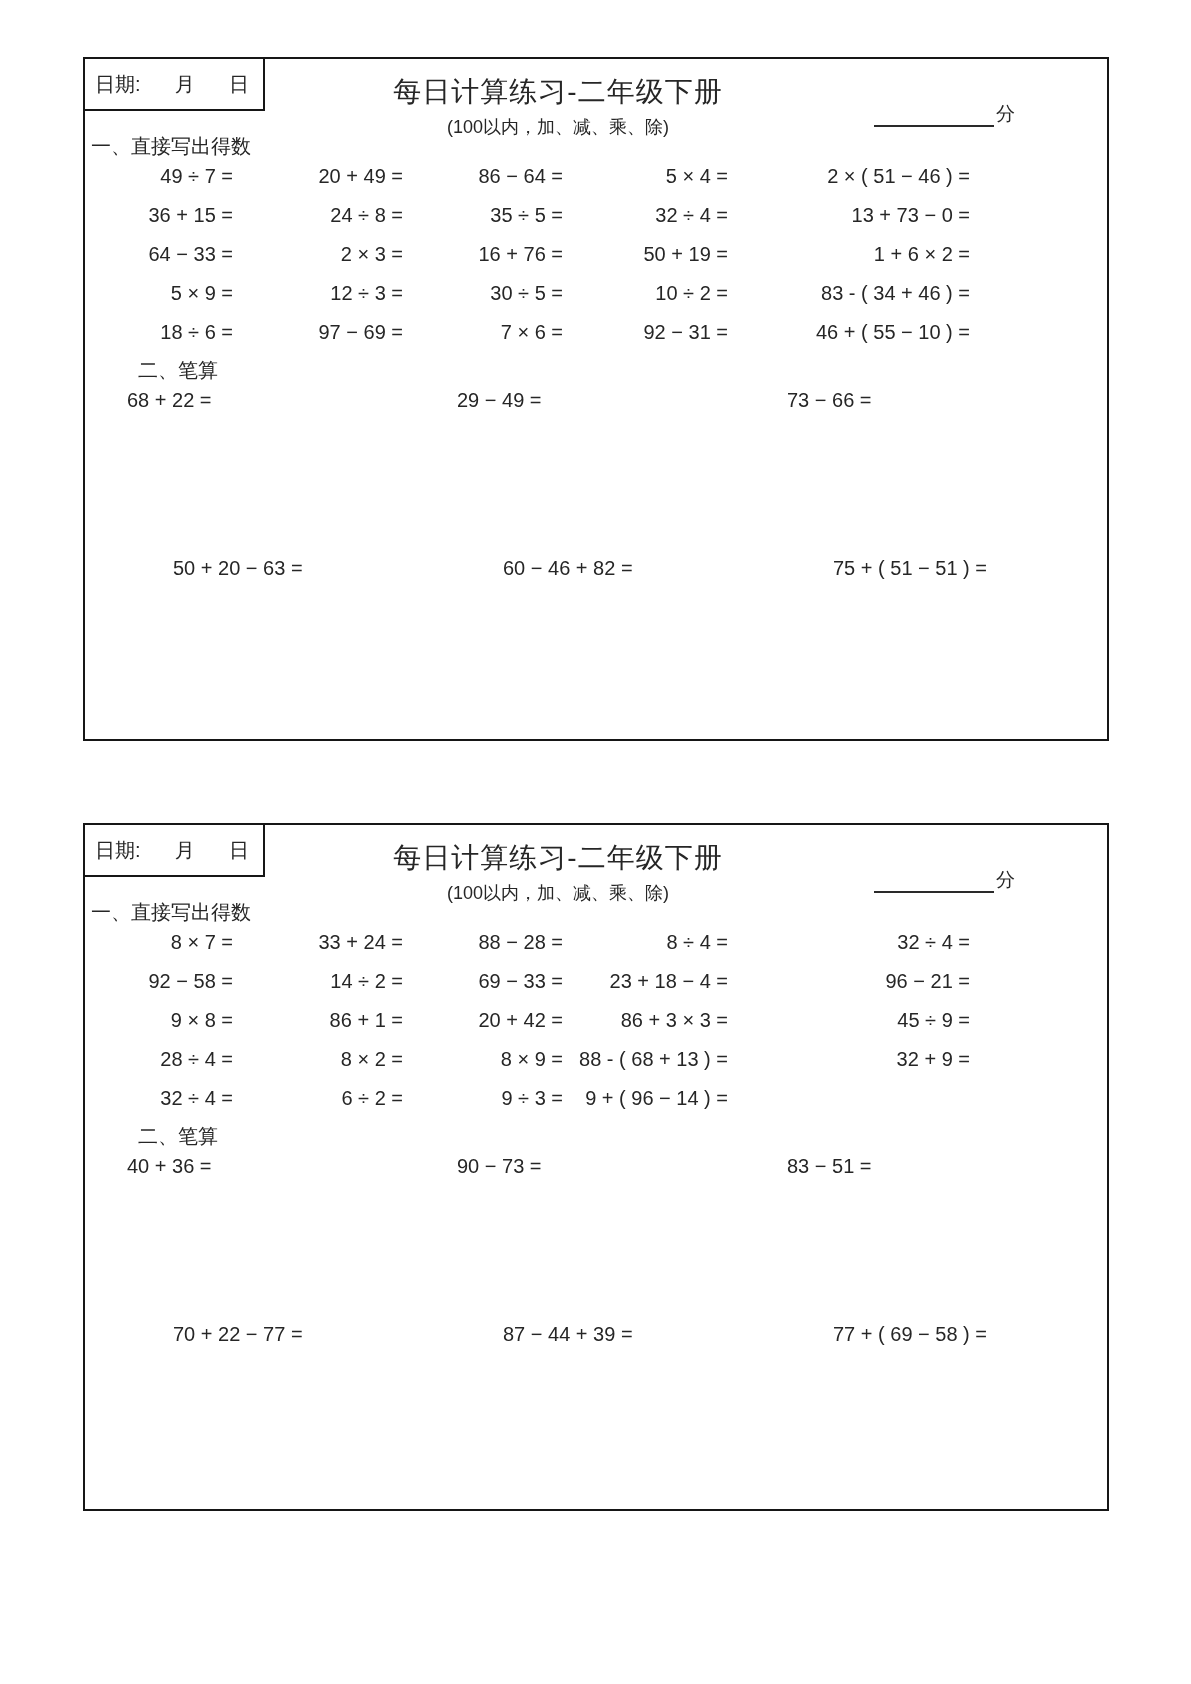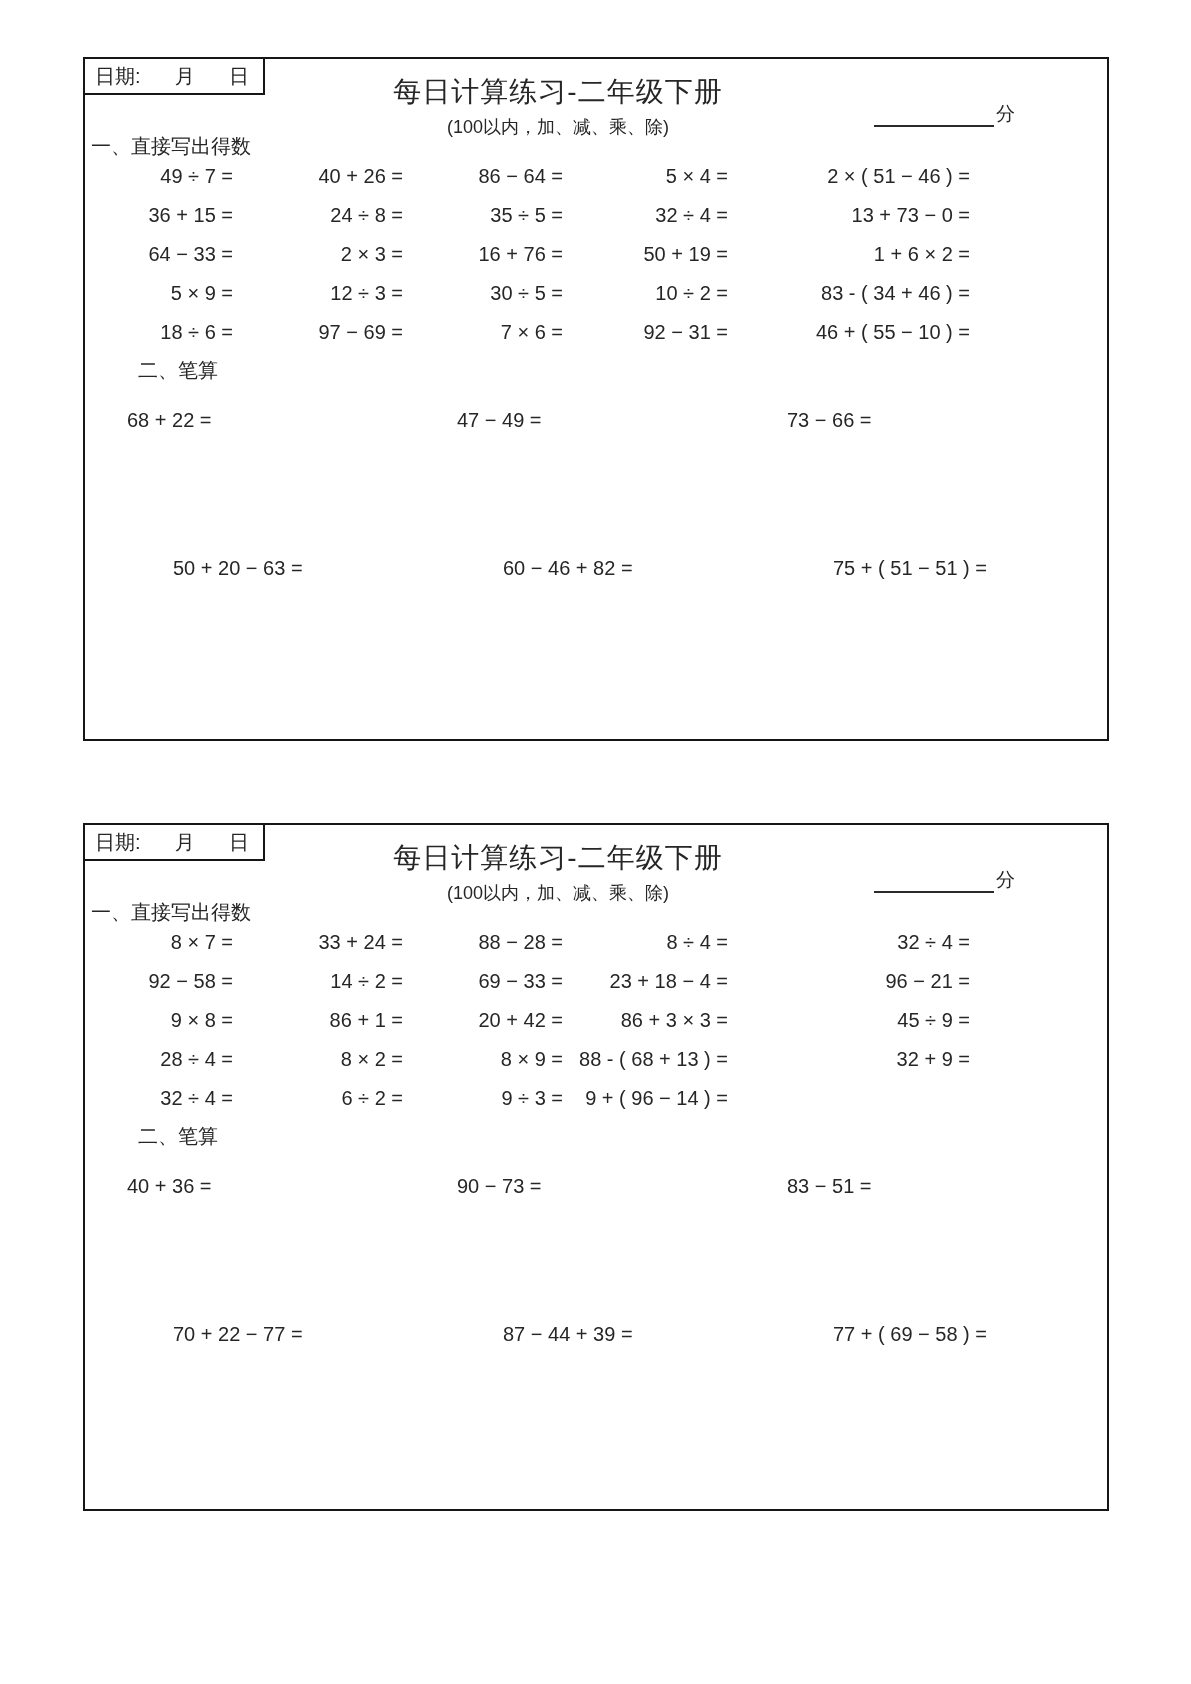--- a/index.html
+++ b/index.html
@@ -10,21 +10,21 @@
     font-family: "Liberation Sans", "DejaVu Sans", sans-serif;
   }
   .sheet {
     position: absolute; left: 83px; width: 1026px;
     border: 2px solid #161616; background: #ffffff;
   }
   #sheet-0 { top: 57px;  height: 684px; }
   #sheet-1 { top: 823px; height: 688px; }
 
   .date-box {
-    position: absolute; top: -2px; left: -2px; width: 182px; height: 38px;
+    position: absolute; top: -2px; left: -2px; width: 182px; height: 54px;
     border: 2px solid #161616; background: #ffffff;
     display: flex; align-items: center; justify-content: space-between;
     padding: 0 14px 0 10px; font-size: 20px;
   }
   .title {
     position: absolute; top: 14px; left: 0; width: 100%;
     text-align: center; font-size: 28px; letter-spacing: 1px;
     transform: translateX(-38px);
   }
   .subtitle {
@@ -50,21 +50,21 @@
     font-size: 20px;
   }
   .grid1 .cell { text-align: right; height: 39px; line-height: 39px; white-space: pre; }
 
   .grid2 {
     position: absolute; left: 42px; width: 992px;
     display: grid; grid-template-columns: 330px 330px 330px;
     font-size: 20px;
   }
   .grid2 .cell { text-align: left; line-height: 30px; white-space: pre; }
-  .row1 { top: 346px; }
+  .row1 { top: 326px; }
   .row2 { top: 494px; margin-left: 46px; }
 </style>
 </head>
 <body>
 
 <section class="sheet" id="sheet-0">
   <div class="date-box">
     <span>日期:</span>
     <span>月</span>
     <span>日</span>
@@ -72,21 +72,21 @@
   <div class="title">每日计算练习-二年级下册</div>
   <div class="subtitle">(100以内，加、减、乘、除)</div>
   <div class="score">
     <span class="score-underline"></span>
     <span>分</span>
   </div>
 
   <div class="sec-title sec1-title">一、直接写出得数</div>
   <div class="grid1">
     <div class="cell">49 ÷ 7 =</div>
-    <div class="cell">40 + 26 =</div>
+    <div class="cell">20 + 49 =</div>
     <div class="cell">86 − 64 =</div>
     <div class="cell">5 × 4 =</div>
     <div class="cell">2 × ( 51 − 46 ) =</div>
     <div class="cell">36 + 15 =</div>
     <div class="cell">24 ÷ 8 =</div>
     <div class="cell">35 ÷ 5 =</div>
     <div class="cell">32 ÷ 4 =</div>
     <div class="cell">13 + 73 − 0 =</div>
     <div class="cell">64 − 33 =</div>
     <div class="cell">2 × 3 =</div>
@@ -101,21 +101,21 @@
     <div class="cell">18 ÷ 6 =</div>
     <div class="cell">97 − 69 =</div>
     <div class="cell">7 × 6 =</div>
     <div class="cell">92 − 31 =</div>
     <div class="cell">46 + ( 55 − 10 ) =</div>
   </div>
 
   <div class="sec-title sec2-title">二、笔算</div>
   <div class="grid2 row1">
     <div class="cell">68 + 22 =</div>
-    <div class="cell">47 − 49 =</div>
+    <div class="cell">29 − 49 =</div>
     <div class="cell">73 − 66 =</div>
   </div>
   <div class="grid2 row2">
     <div class="cell">50 + 20 − 63 =</div>
     <div class="cell">60 − 46 + 82 =</div>
     <div class="cell">75 + ( 51 − 51 ) =</div>
   </div>
 </section>
 
 <section class="sheet" id="sheet-1">

